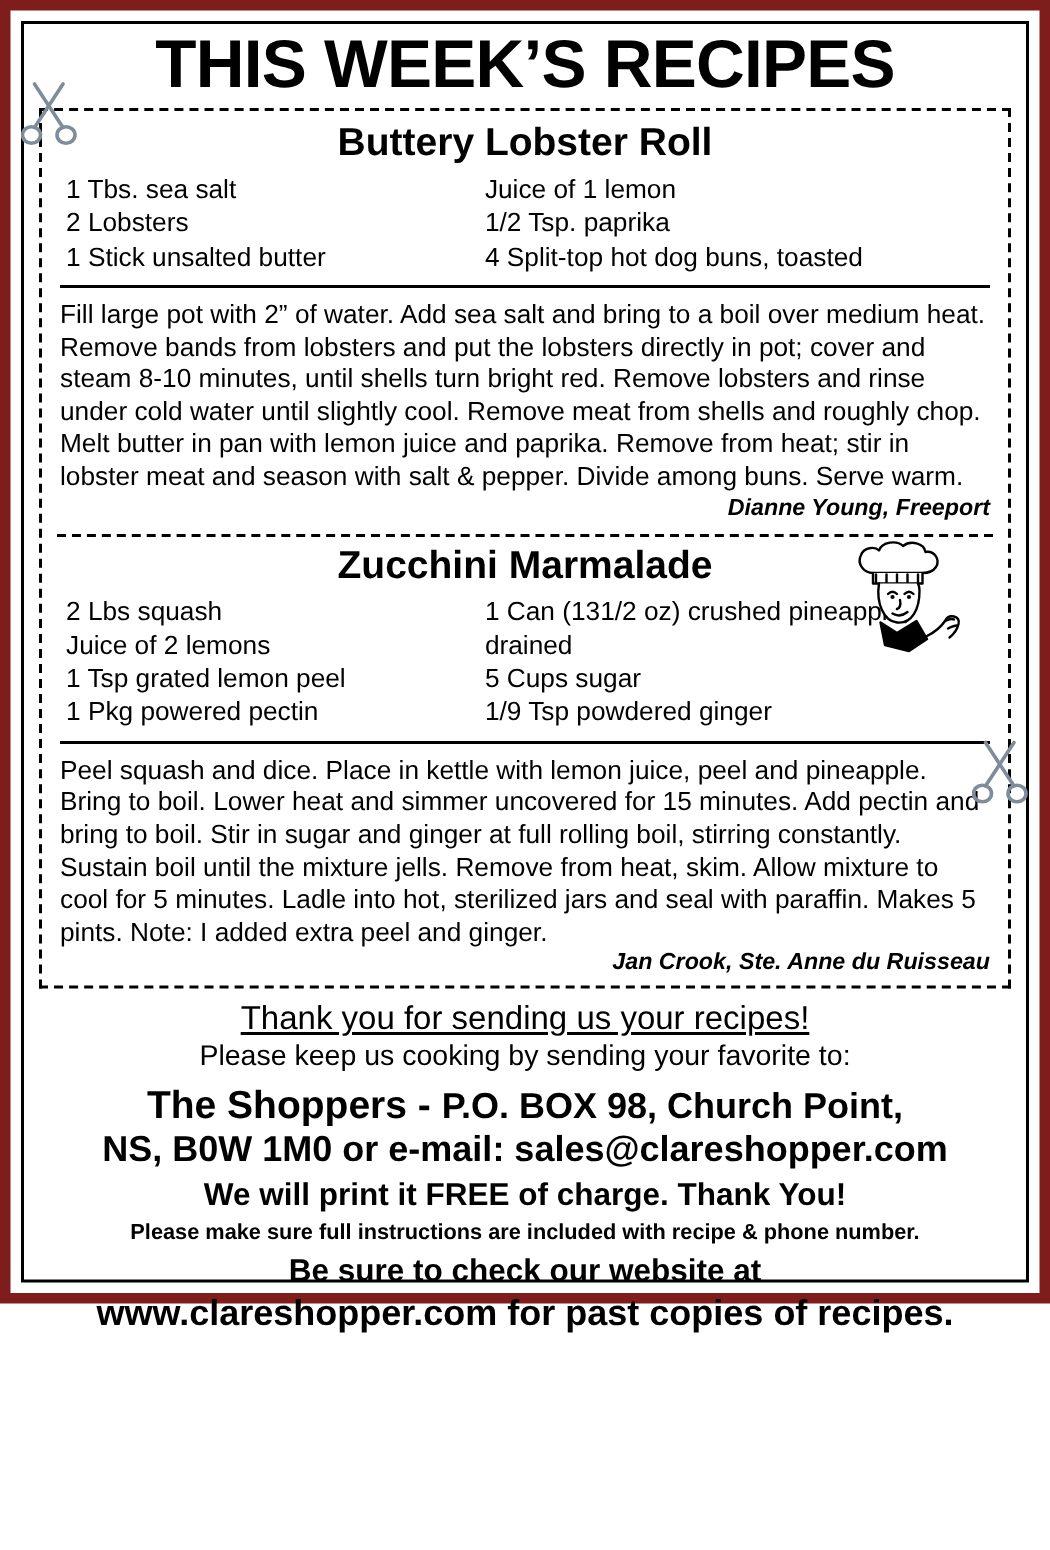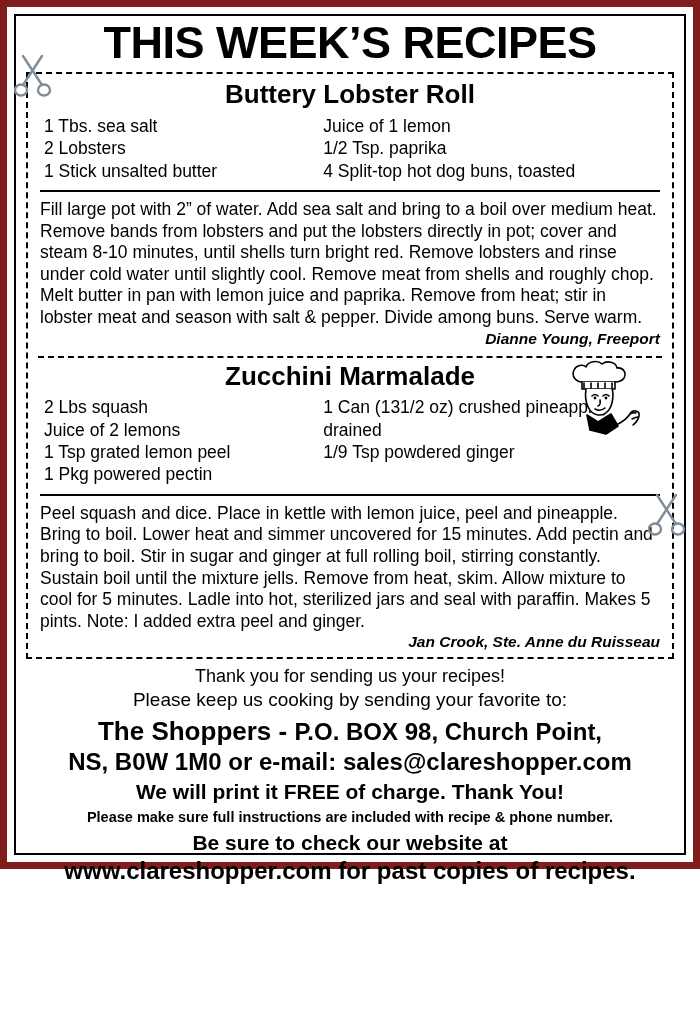--- a/index.html
+++ b/index.html
@@ -120,21 +120,21 @@
     right: 8px;
     width: 92px;
     height: 86px;
   }
 
   
   .footer {
     text-align: center;
     margin-top: 6px;
   }
-  .f1 { font-size: 18px; line-height: 1.25; }
+  .f1 { font-size: 22px; line-height: 1.25; text-decoration: underline; }
   .f2 { font-size: 19px; line-height: 1.25; }
   .f3 {
     font-weight: bold;
     font-size: 24px;
     line-height: 1.22;
     margin-top: 4px;
   }
   .f3 .big { font-size: 26px; }
   .f4 {
     font-weight: bold;
@@ -247,20 +247,21 @@
 
         <div class="ing-grid zuc">
           <div class="ing-col left">
             <div class="ing-item">2 Lbs squash</div>
             <div class="ing-item">Juice of 2 lemons</div>
             <div class="ing-item">1 Tsp grated lemon peel</div>
             <div class="ing-item">1 Pkg powered pectin</div>
           </div>
           <div class="ing-col right" style="max-width:285px;">
             <div class="ing-item">1 Can (131/2 oz) crushed pineapple, drained</div>
+            <div class="ing-item">5 Cups sugar</div>
             <div class="ing-item">1/9 Tsp powdered ginger</div>
           </div>
         </div>
 
         <hr class="rule">
 
         <div class="method">Peel squash and dice. Place in kettle with lemon juice, peel and pineapple. Bring to boil. Lower heat and simmer uncovered for 15 minutes. Add pectin and bring to boil. Stir in sugar and ginger at full rolling boil, stirring constantly. Sustain boil until the mixture jells. Remove from heat, skim. Allow mixture to cool for 5 minutes. Ladle into hot, sterilized jars and seal with paraffin. Makes 5 pints. Note: I added extra peel and ginger.</div>
         <div class="credit">Jan Crook, Ste. Anne du Ruisseau</div>
       </div>
 

